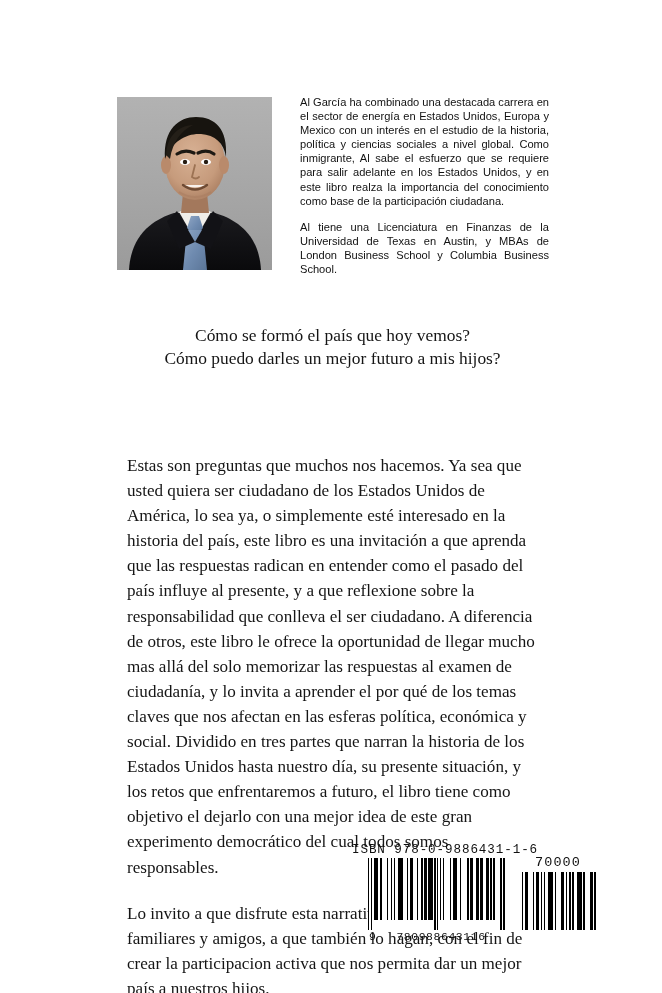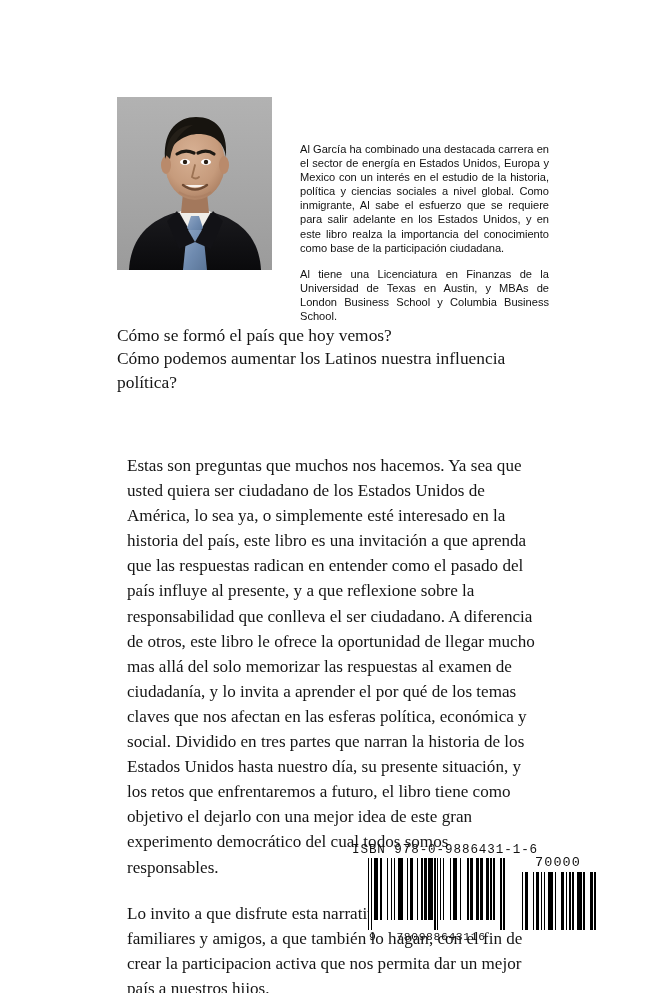--- a/index.html
+++ b/index.html
@@ -34,32 +34,31 @@
     position: absolute;
     left: 300px;
     top: 95px;
     width: 249px;
     font-family: "Liberation Sans", sans-serif;
     font-size: 11.1px;
     line-height: 14.1px;
     text-align: justify;
     text-justify: inter-word;
     color: #111111;
-    margin-top: 47px;
   }
   .author-bio p { margin: 0; }
   .author-bio p + p { margin-top: 12px; }
 
   
   .questions {
     position: absolute;
     left: 117px;
     top: 324px;
     width: 431px;
-    text-align: left;
+    text-align: center;
     font-family: "Liberation Serif", serif;
     font-size: 17.4px;
     line-height: 23.3px;
     color: #151515;
   }
   .questions div { white-space: nowrap; }
   .questions div.wrapline { white-space: normal; }
 
   
   .body-copy {
@@ -214,21 +213,21 @@
   </svg>
 </div>
 
 <div class="author-bio">
   <p>Al García ha combinado una destacada carrera en el sector de energía en Estados Unidos, Europa y Mexico con un interés en el estudio de la historia, política y ciencias sociales a nivel global. Como inmigrante, Al sabe el esfuerzo que se requiere para salir adelante en los Estados Unidos, y en este libro realza la importancia del conocimiento como base de la participación ciudadana.</p>
   <p>Al tiene una Licenciatura en Finanzas de la Universidad de Texas en Austin, y MBAs de London Business School y Columbia Business School.</p>
 </div>
 
 <div class="questions">
   <div>Cómo se formó el país que hoy vemos?</div>
-  <div class="wrapline">Cómo podemos aumentar los Latinos nuestra influencia política?</div>
+  <div>Cómo puedo darles un mejor futuro a mis hijos?</div>
 </div>
 
 <div class="body-copy">
   <p>Estas son preguntas que muchos nos hacemos. Ya sea que usted quiera ser ciudadano de los Estados Unidos de América, lo sea ya, o simplemente esté interesado en la historia del país, este libro es una invitación a que aprenda que las respuestas radican en entender como el pasado del país influye al presente, y a que reflexione sobre la responsabilidad que conlleva el ser ciudadano. A diferencia de otros, este libro le ofrece la oportunidad de llegar mucho mas allá del solo memorizar las respuestas al examen de ciudadanía, y lo invita a aprender el por qué de los temas claves que nos afectan en las esferas política, económica y social. Dividido en tres partes que narran la historia de los Estados Unidos hasta nuestro día, su presente situación, y los retos que enfrentaremos a futuro, el libro tiene como objetivo el dejarlo con una mejor idea de este gran experimento democrático del cual todos somos responsables.</p>
   <p>Lo invito a que disfrute esta narrativa y anime a otros, familiares y amigos, a que también lo hagan, con el fin de crear la participacion activa que nos permita dar un mejor país a nuestros hijos.</p>
 </div>
 
 <div class="isbn-block">
   <div class="isbn-text">ISBN 978-0-9886431-1-6</div>
 

